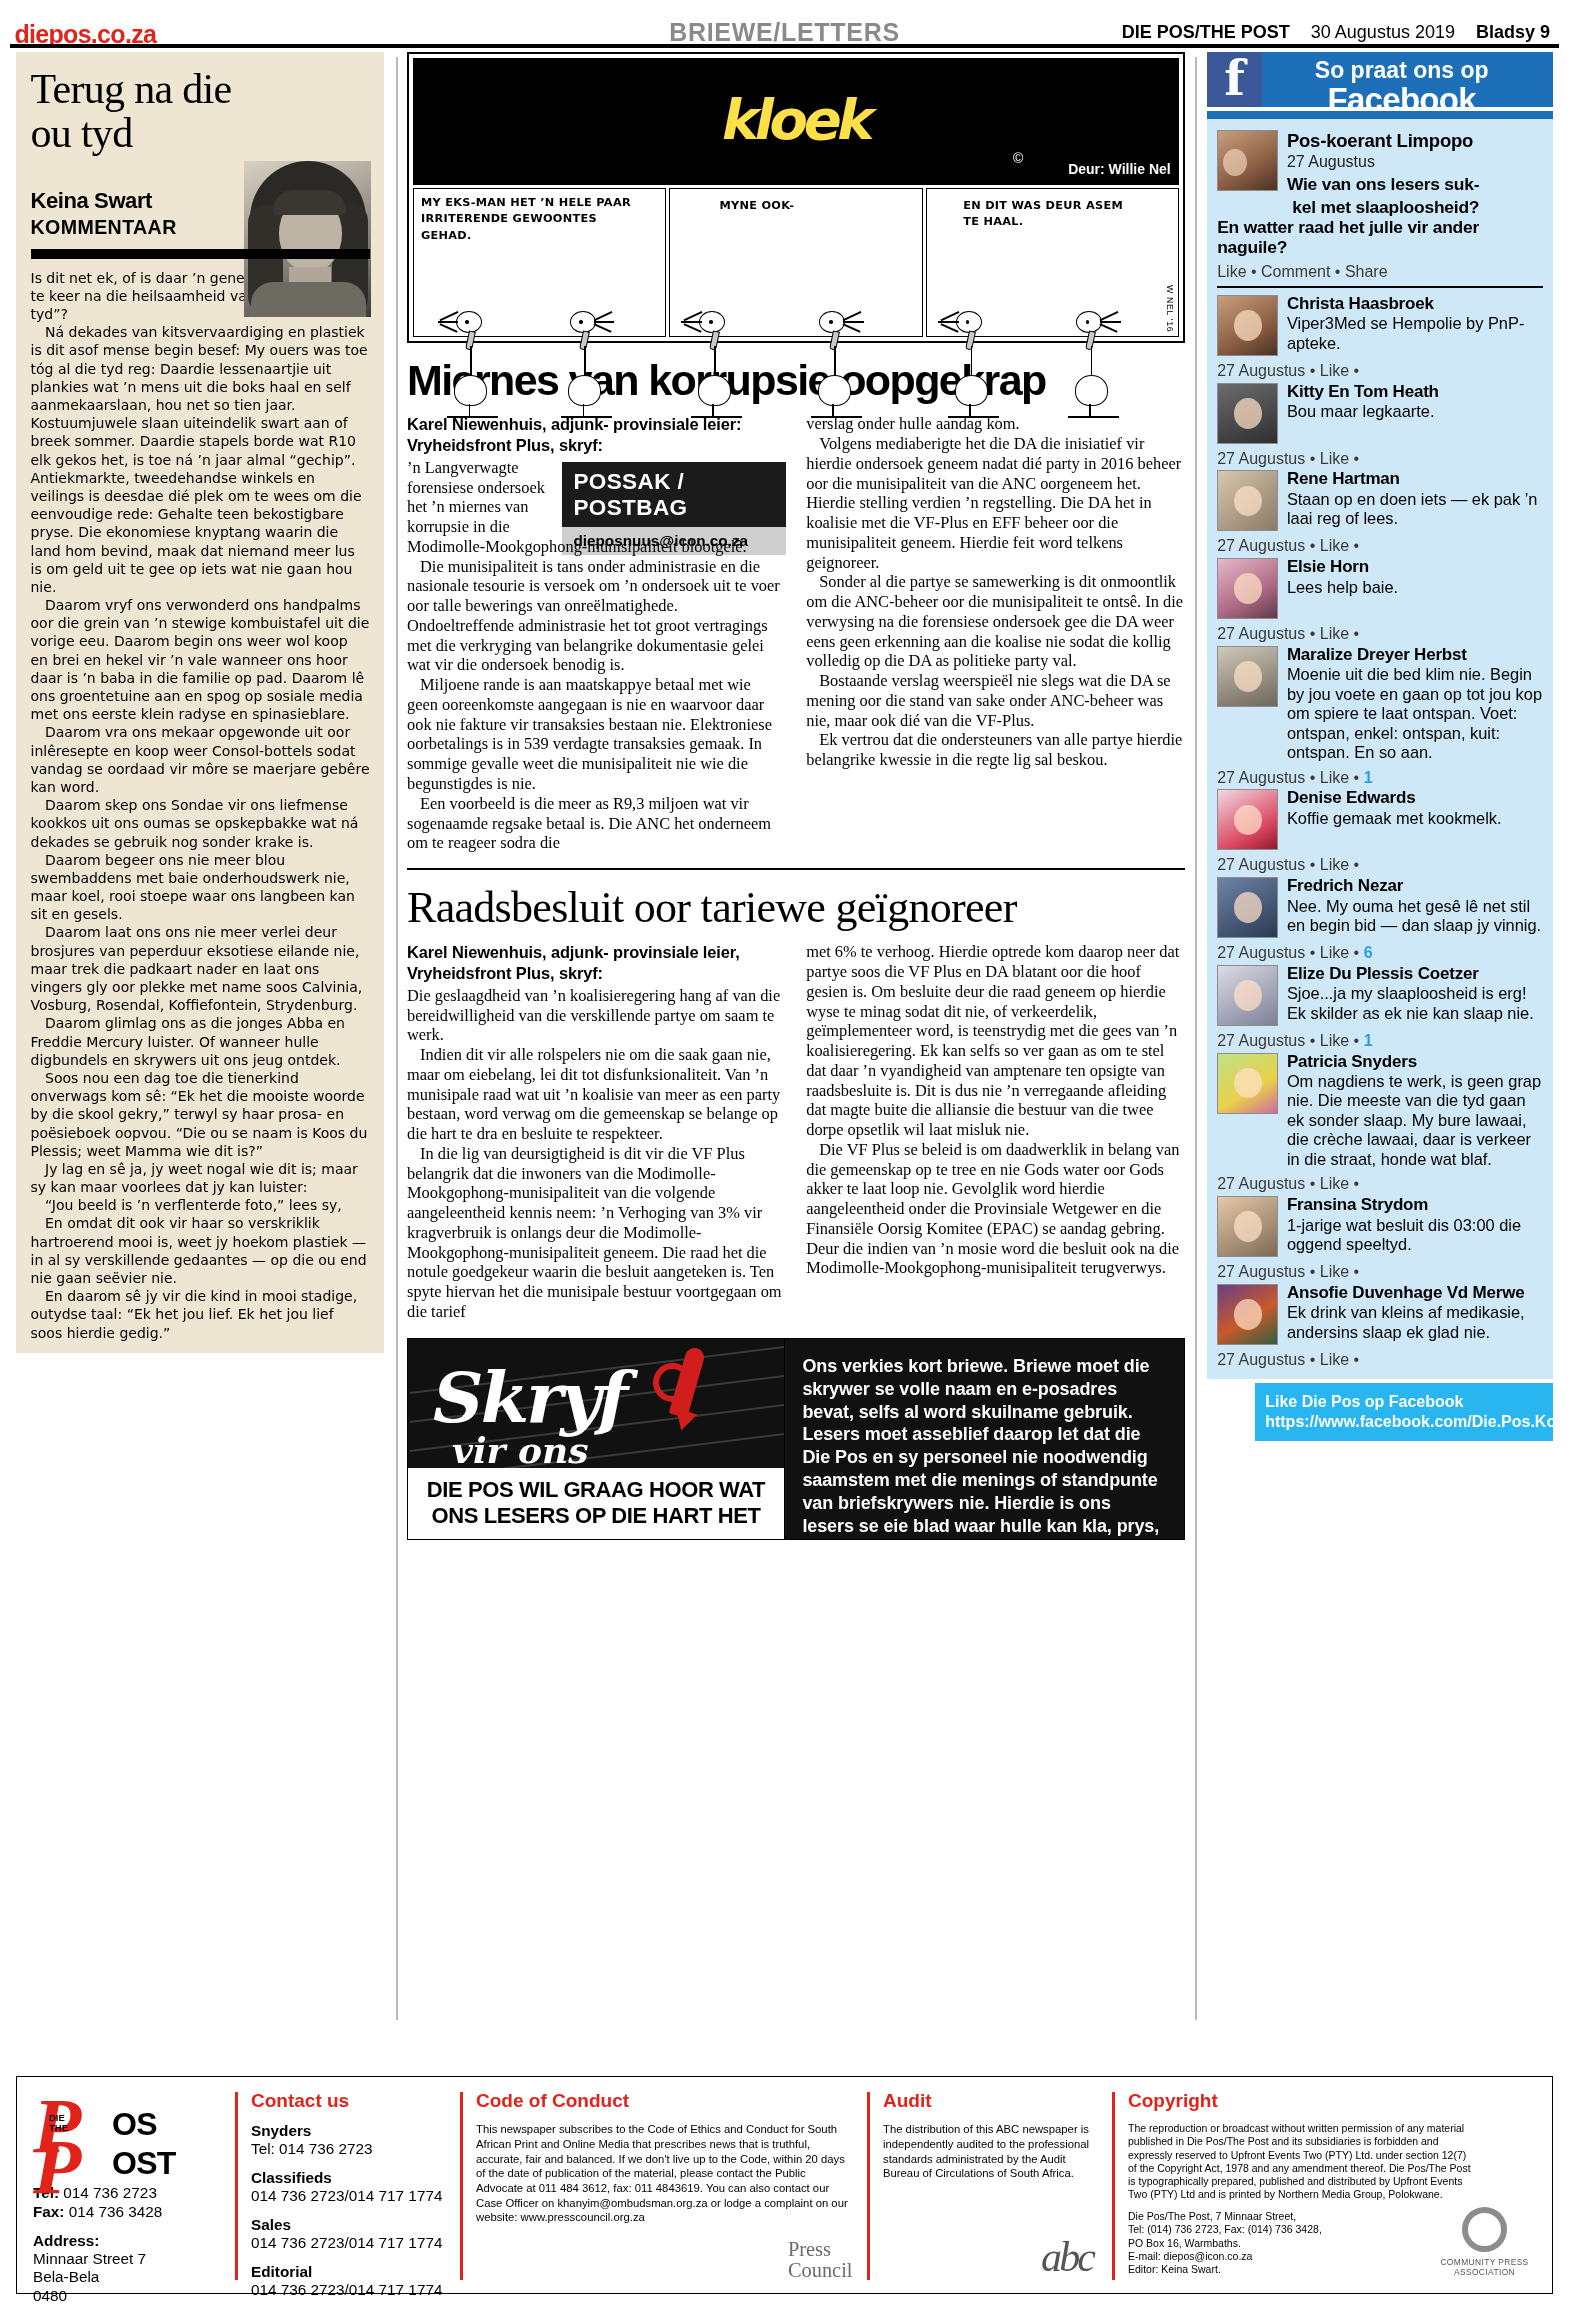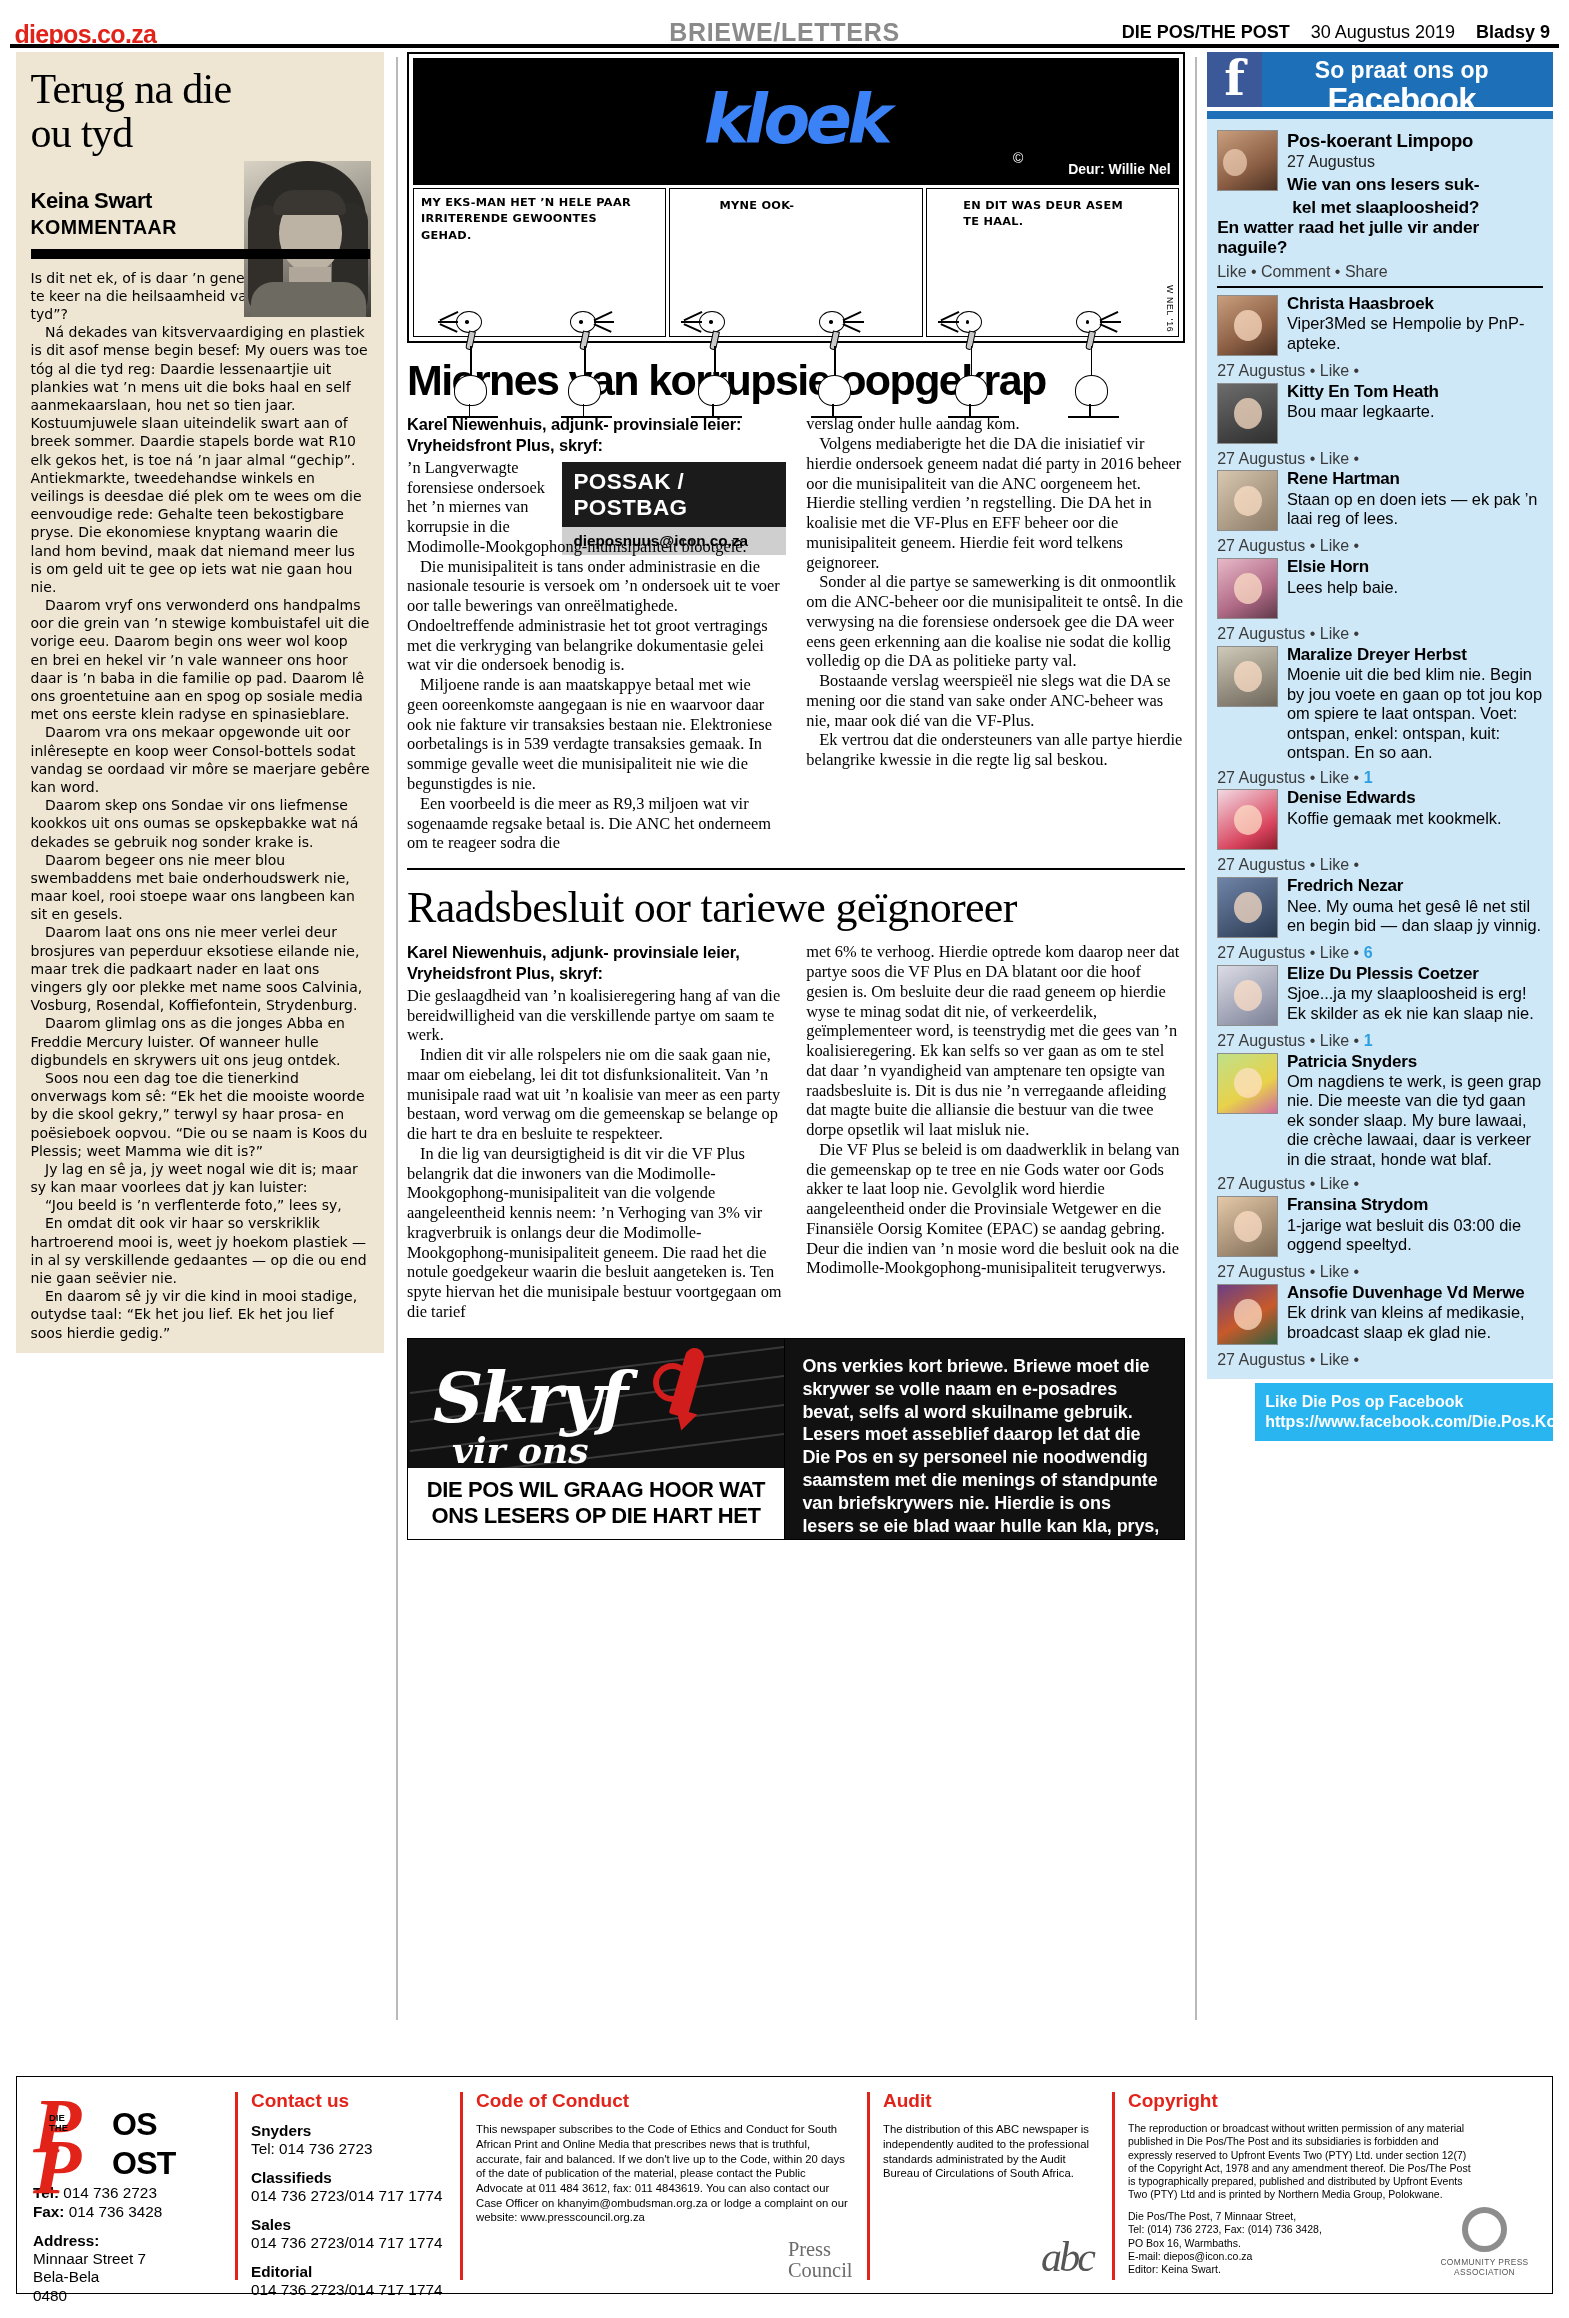--- a/index.html
+++ b/index.html
@@ -57,21 +57,21 @@
   .op-body { margin-top:10.2px; font-family:"DejaVu Sans", sans-serif; font-size:14px;
              line-height:1.30; text-align:left; }
   .op-body p { text-indent:14.5px; }
   .op-body p.first { text-indent:0; }
 
   
   .cartoon { border:2.2px solid #000; background:#fff; padding:3.6px; }
   .cartoon-title { background:#000; height:127px; position:relative; overflow:hidden; }
   .kloek-word { position:absolute; left:50%; top:50%; transform:translate(-50%,-52%);
                 font-family:"DejaVu Sans", sans-serif; font-weight:bold; font-style:italic;
-                font-size:68px; color:#3b82f6; letter-spacing:-4.4px; white-space:nowrap; }
+                font-size:56px; color:#fde047; letter-spacing:-4.4px; white-space:nowrap; }
   .kloek-c { position:absolute; right:156px; bottom:19px; color:#fff; font-size:14px; }
   .cartoon-credit { position:absolute; right:8.7px; bottom:7.3px; color:#fff;
                     font-size:14px; font-weight:bold; }
   .strip { display:flex; margin-top:3.6px; gap:3.6px; }
   .panel { flex:1; border:1.5px solid #000; height:149px; position:relative; background:#fff; }
   .bubble-text { position:absolute; font-family:"DejaVu Sans", sans-serif;
                  font-size:11.3px; font-weight:bold; line-height:1.45; letter-spacing:0.3px; }
   .bird { position:absolute; bottom:2.9px; }
   .bird .head { width:26px; height:22px; border:1.8px solid #000; border-radius:50%;
                 background:#fff; position:relative; }
@@ -620,21 +620,21 @@
           <div class="fb-meta"><span>27 Augustus</span> • <span>Like</span> • </div>
         </div>
         <div class="fb-comment">
           <div class="fb-c-top">
             <div class="fb-avatar">
               <div class="av av-k"></div>
               <div class="av-face"></div>
             </div>
             <div>
               <div class="fb-c-name">Ansofie Duvenhage Vd Merwe</div>
-              <div class="fb-c-text">Ek drink van kleins af medikasie, broadcast slaap ek glad nie.</div>
+              <div class="fb-c-text">Ek drink van kleins af medikasie, andersins slaap ek glad nie.</div>
             </div>
           </div>
           <div class="fb-meta"><span>27 Augustus</span> • <span>Like</span> • </div>
         </div>
       </div>
   </div>
   <div class="fb-footer">Like Die Pos op Facebook https://www.facebook.com/Die.Pos.Koerant</div>
 </div>
 
 <div class="footer">

